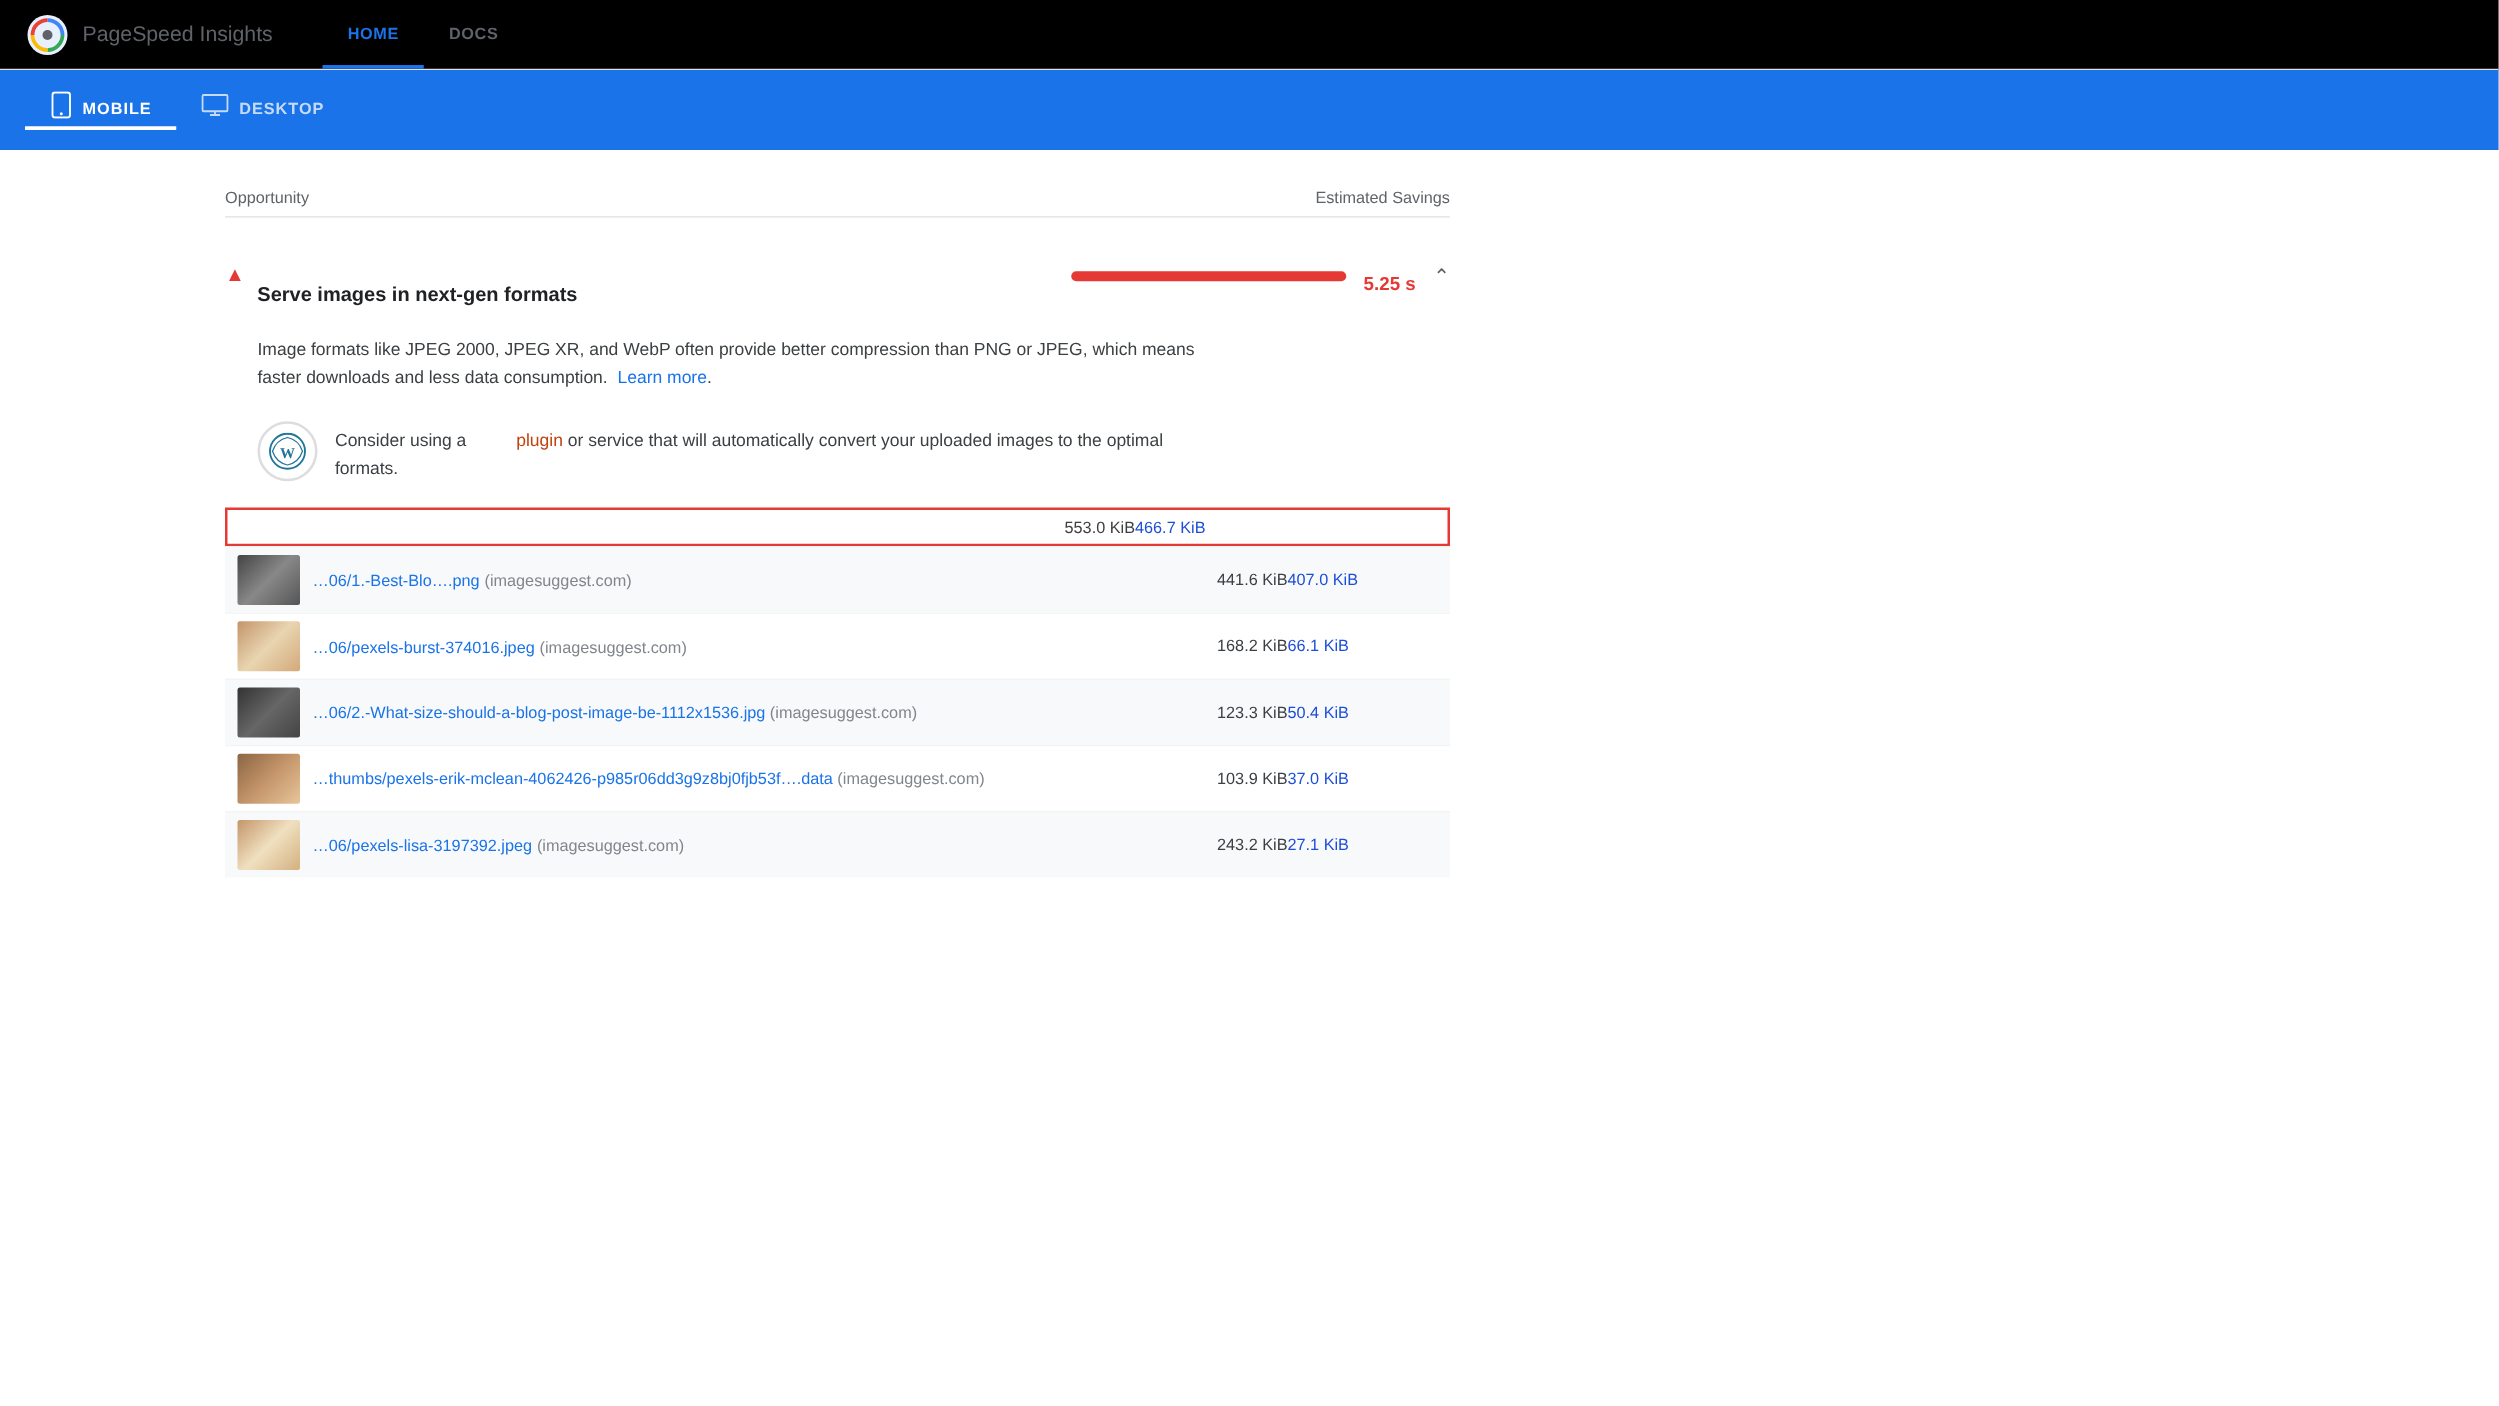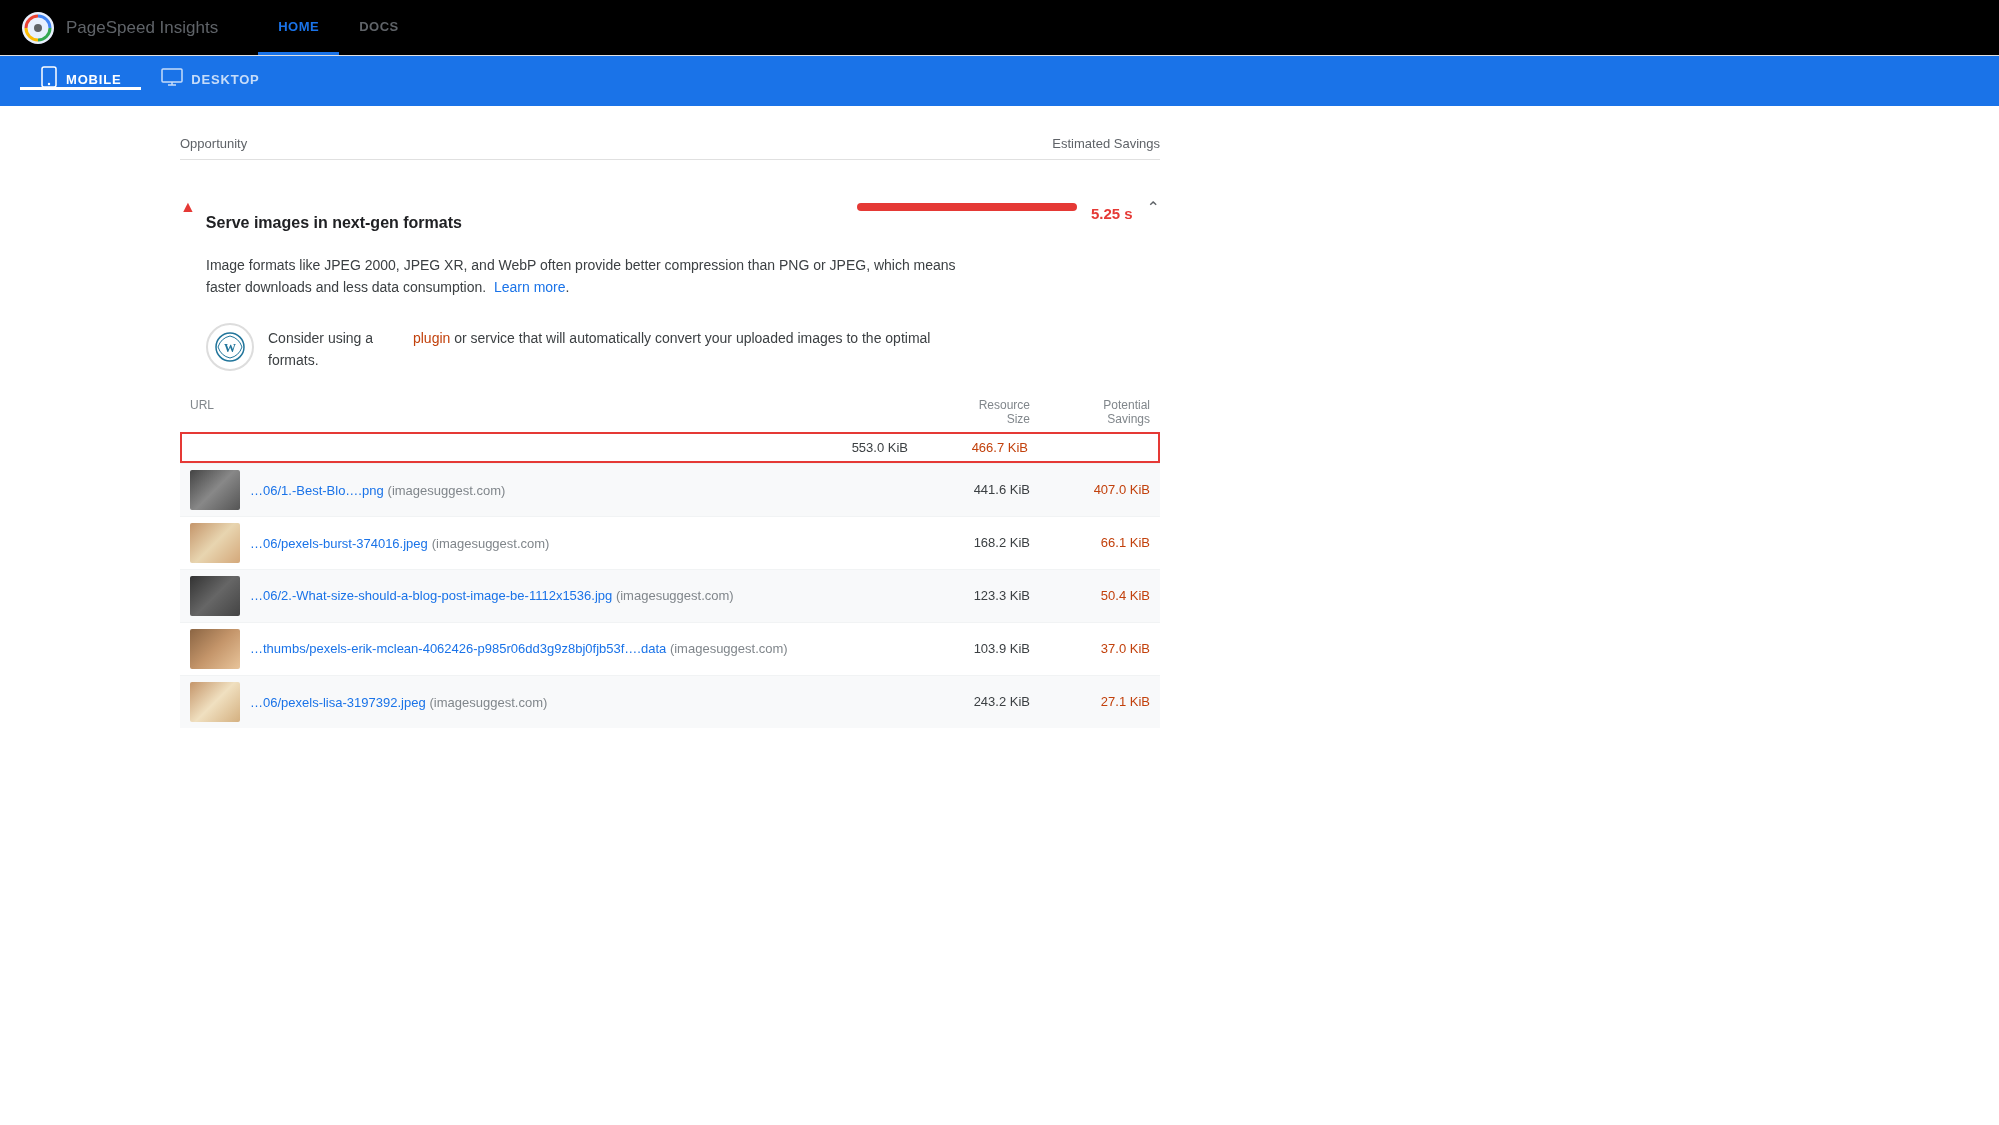--- a/index.html
+++ b/index.html
@@ -53,21 +53,21 @@
       color: #1a73e8;
       border-bottom: 3px solid #1a73e8;
     }
 
     
     .device-bar {
       background: #1a73e8;
       padding: 16px 20px;
       display: flex;
       align-items: center;
-      height: 50px;
+      height: 64px;
     }
     .device-tab {
       display: flex;
       align-items: center;
       gap: 8px;
       padding: 0 20px;
       height: 100%;
       color: #fff;
       font-size: 13px;
       font-weight: 700;
@@ -252,23 +252,22 @@
     .url-domain {
       color: #80868b;
       font-size: 13px;
     }
     .col-size {
       text-align: right;
       font-size: 13px;
       color: #3c4043;
     }
     .col-savings {
-      text-align: right;
-      font-size: 13px;
-      color: #c2410c;
+      font-size: 13px;
+      color: #1d4ed8;
     }
 
     .url-multiline {
       display: flex;
       flex-direction: row;
       font-size: 13px;
       color: #1a73e8;
     }
     .url-multiline .url-domain {
       color: #80868b;
@@ -351,25 +350,20 @@
         <circle cx="15" cy="15" r="14" stroke="#21759b" stroke-width="1.5" fill="none"></circle>
         <path d="M3 15 Q6 6 15 4 Q24 6 27 15 Q24 24 15 26 Q6 24 3 15Z" stroke="#21759b" stroke-width="1" fill="none"></path>
         <text x="15" y="20" text-anchor="middle" font-size="12" font-weight="bold" fill="#21759b" font-family="serif">W</text>
       </svg>
     </div>
     <div class="wp-text">
       <span>Consider using a </span><a href="#">plugin</a><span> or service that will automatically convert your uploaded images to the optimal formats.</span>
     </div>
   </div>
 
-  <div class="table-header">
-    <div class="col-url">URL</div>
-    <div class="col-right">Resource<br>Size</div>
-    <div class="col-right">Potential<br>Savings</div>
-  </div>
 
   <div class="table-row highlighted">
     <div class="col-size">553.0 KiB</div>
     <div class="col-savings">466.7 KiB</div>
   </div>
 
   <div class="table-row alt-bg">
     <div class="url-cell">
       <div class="thumb thumb-2"></div>
       <div>

